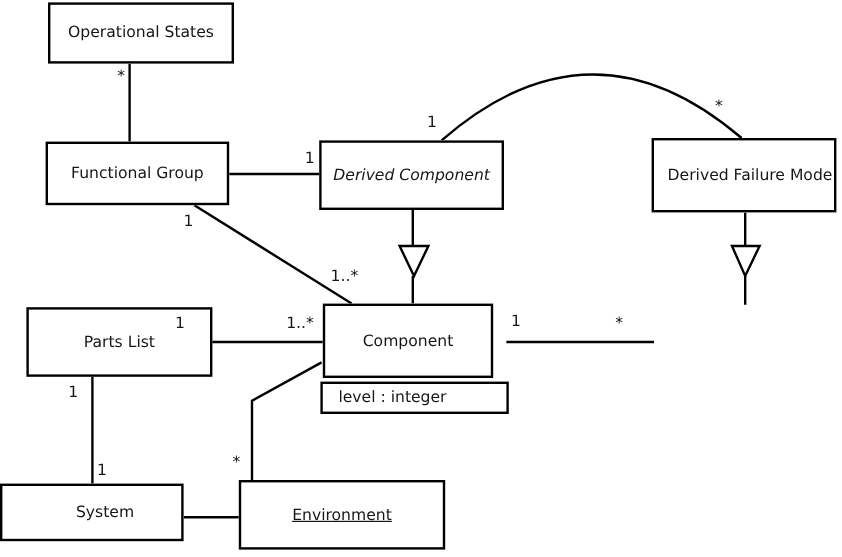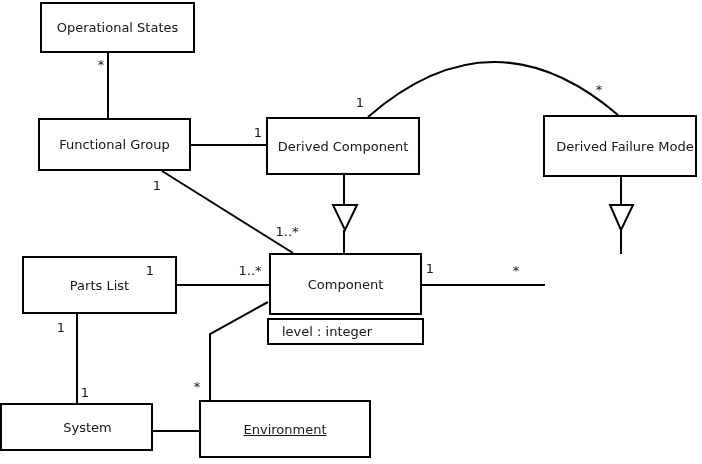--- a/index.html
+++ b/index.html
@@ -67,30 +67,30 @@
       <path class="line" d="M 77 314 L 77 403"></path>
       <path class="line" d="M 153 431 L 199 431"></path>
       <path class="line" d="M 268 302 L 210 334 L 210 400"></path>
     </svg>
 <div class="node" style="left: 40px; top: 2px; width: 155px; height: 51px;">
       <span>Operational States</span>
     </div>
     <div class="node" style="left: 38px; top: 118px; width: 153px; height: 53px;">
       <span>Functional Group</span>
     </div>
-    <div class="node" style="left: 266px; top: 117px; width: 154px; height: 58px;">
+    <div class="node" style="left: 266px; top: 117px; width: 154px; height: 58px; font-style: italic;">
       <span>Derived Component</span>
     </div>
     <div class="node" style="left: 543px; top: 115px; width: 154px; height: 62px; padding-left: 10px;">
       <span>Derived Failure Mode</span>
     </div>
     <div class="node" style="left: 0px; top: 256px; width: 155px; height: 58px; margin-left: 22px;">
       <span>Parts List</span>
     </div>
-    <div class="node" style="left: 269px; top: 253px; width: 153px; height: 62px;">
+    <div class="node" style="left: 269px; top: 253px; width: 142px; height: 62px;">
       <span>Component</span>
     </div>
     <div class="attr-box" style="left: 267px; top: 318px; width: 157px; height: 27px;">
       <span>level : integer</span>
     </div>
     <div class="node" style="left: 0px; top: 403px; width: 153px; height: 48px; padding-left: 22px;">
       <span>System</span>
     </div>
     <div class="node" style="left: 199px; top: 400px; width: 172px; height: 58px; text-decoration: underline;">
       <span>Environment</span>

